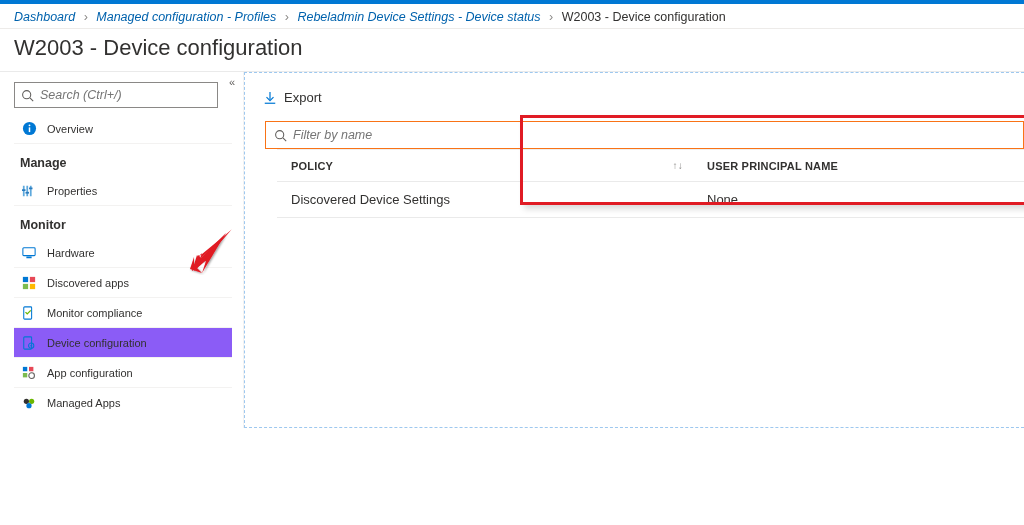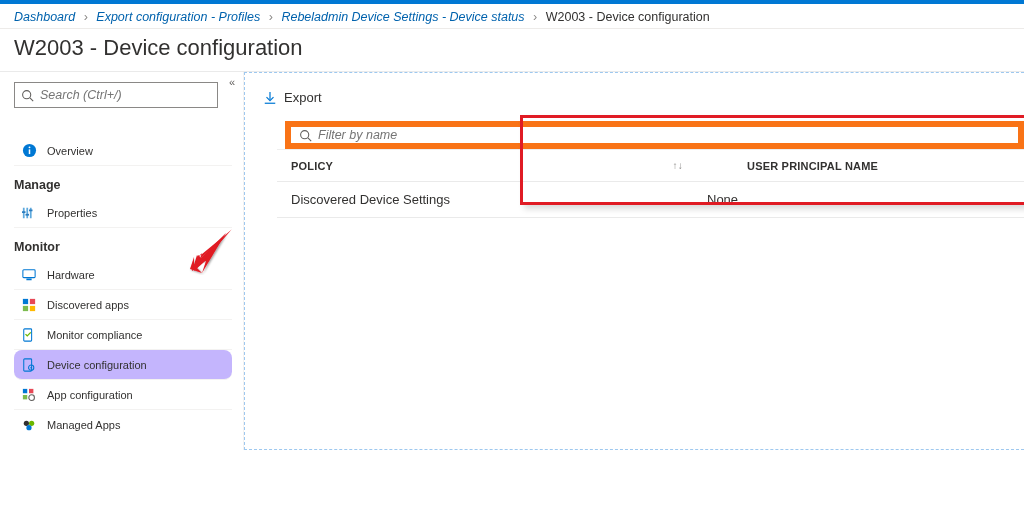--- a/index.html
+++ b/index.html
@@ -61,52 +61,51 @@
       cursor: pointer;
     }
     .search-box {
       position: relative;
       width: 204px;
       height: 26px;
       border: 1px solid #8a8886;
       display: flex;
       align-items: center;
       padding: 0 6px;
-      margin-bottom: 28px;
+      margin-bottom: 6px;
     }
     .search-box input {
       border: none;
       outline: none;
       flex: 1;
       font-style: italic;
       font-size: 12.5px;
       color: #605e5c;
       margin-left: 6px;
     }
     .search-icon-svg { width: 13px; height: 13px; }
     .group-header {
       font-size: 12.5px;
       font-weight: 600;
       color: #323130;
-      margin: 12px 2px 6px 0;
+      margin: 12px 2px 6px 6px;
     }
     .nav-item {
       display: flex;
       align-items: center;
       height: 30px;
       padding: 0 6px;
       font-size: 11px;
       color: #323130;
       cursor: pointer;
       border-bottom: 1px solid #f3f2f1;
       width: 218px;
     }
     .nav-item.selected {
-      background: #c4b5fd;
-      border-radius: 8px;
+      background: #8b5cf6;
     }
     .nav-item .icon {
       width: 18px;
       display: inline-flex;
       justify-content: center;
       margin-right: 9px;
     }
     .main {
       flex: 1;
       padding: 10px 0 10px 18px;
@@ -127,26 +126,26 @@
       color: #323130;
       font-size: 13px;
       cursor: pointer;
     }
     .toolbar-btn .icon {
       color: #0078d4;
       margin-right: 7px;
       display: inline-flex;
     }
     .filter-box {
-      border: 6px solid #f97316;
+      border: 1px solid #f97316;
       height: 28px;
       display: flex;
       align-items: center;
       padding: 0 8px;
-      margin-left: 22px;
+      margin-left: 2px;
     }
     .filter-box input {
       border: none;
       outline: none;
       flex: 1;
       font-style: italic;
       font-size: 12.5px;
       color: #605e5c;
       margin-left: 6px;
     }
@@ -156,21 +155,20 @@
     }
     .th-row {
       display: flex;
       height: 32px;
       align-items: center;
       font-size: 11px;
       font-weight: 700;
       letter-spacing: 0.2px;
       color: #323130;
       border-bottom: 1px solid #eaeaea;
-      gap: 40px;
     }
     .th-policy { width: 416px; padding-left: 14px; position: relative;}
     .th-upn { padding-left: 14px; }
     .sort-indicator { position: absolute; right: 10px; color: #8a8886; font-size: 10px;}
     .td-row {
       display: flex;
       height: 36px;
       align-items: center;
       font-size: 13px;
       color: #323130;
@@ -198,21 +196,21 @@
     }
   </style>
 </head>
 <body>
 
 <div class="top-bar"></div>
 
 <div class="breadcrumb">
   <a href="#">Dashboard</a>
   <span class="sep">›</span>
-  <a href="#">Export configuration - Profiles</a>
+  <a href="#">Managed configuration - Profiles</a>
   <span class="sep">›</span>
   <a href="#">Rebeladmin Device Settings - Device status</a>
   <span class="sep">›</span>
   <span class="current">W2003 - Device configuration</span>
 </div>
 
 <div class="page-title">W2003 - Device configuration</div>
 
 <div class="content">
   <div class="sidebar">

